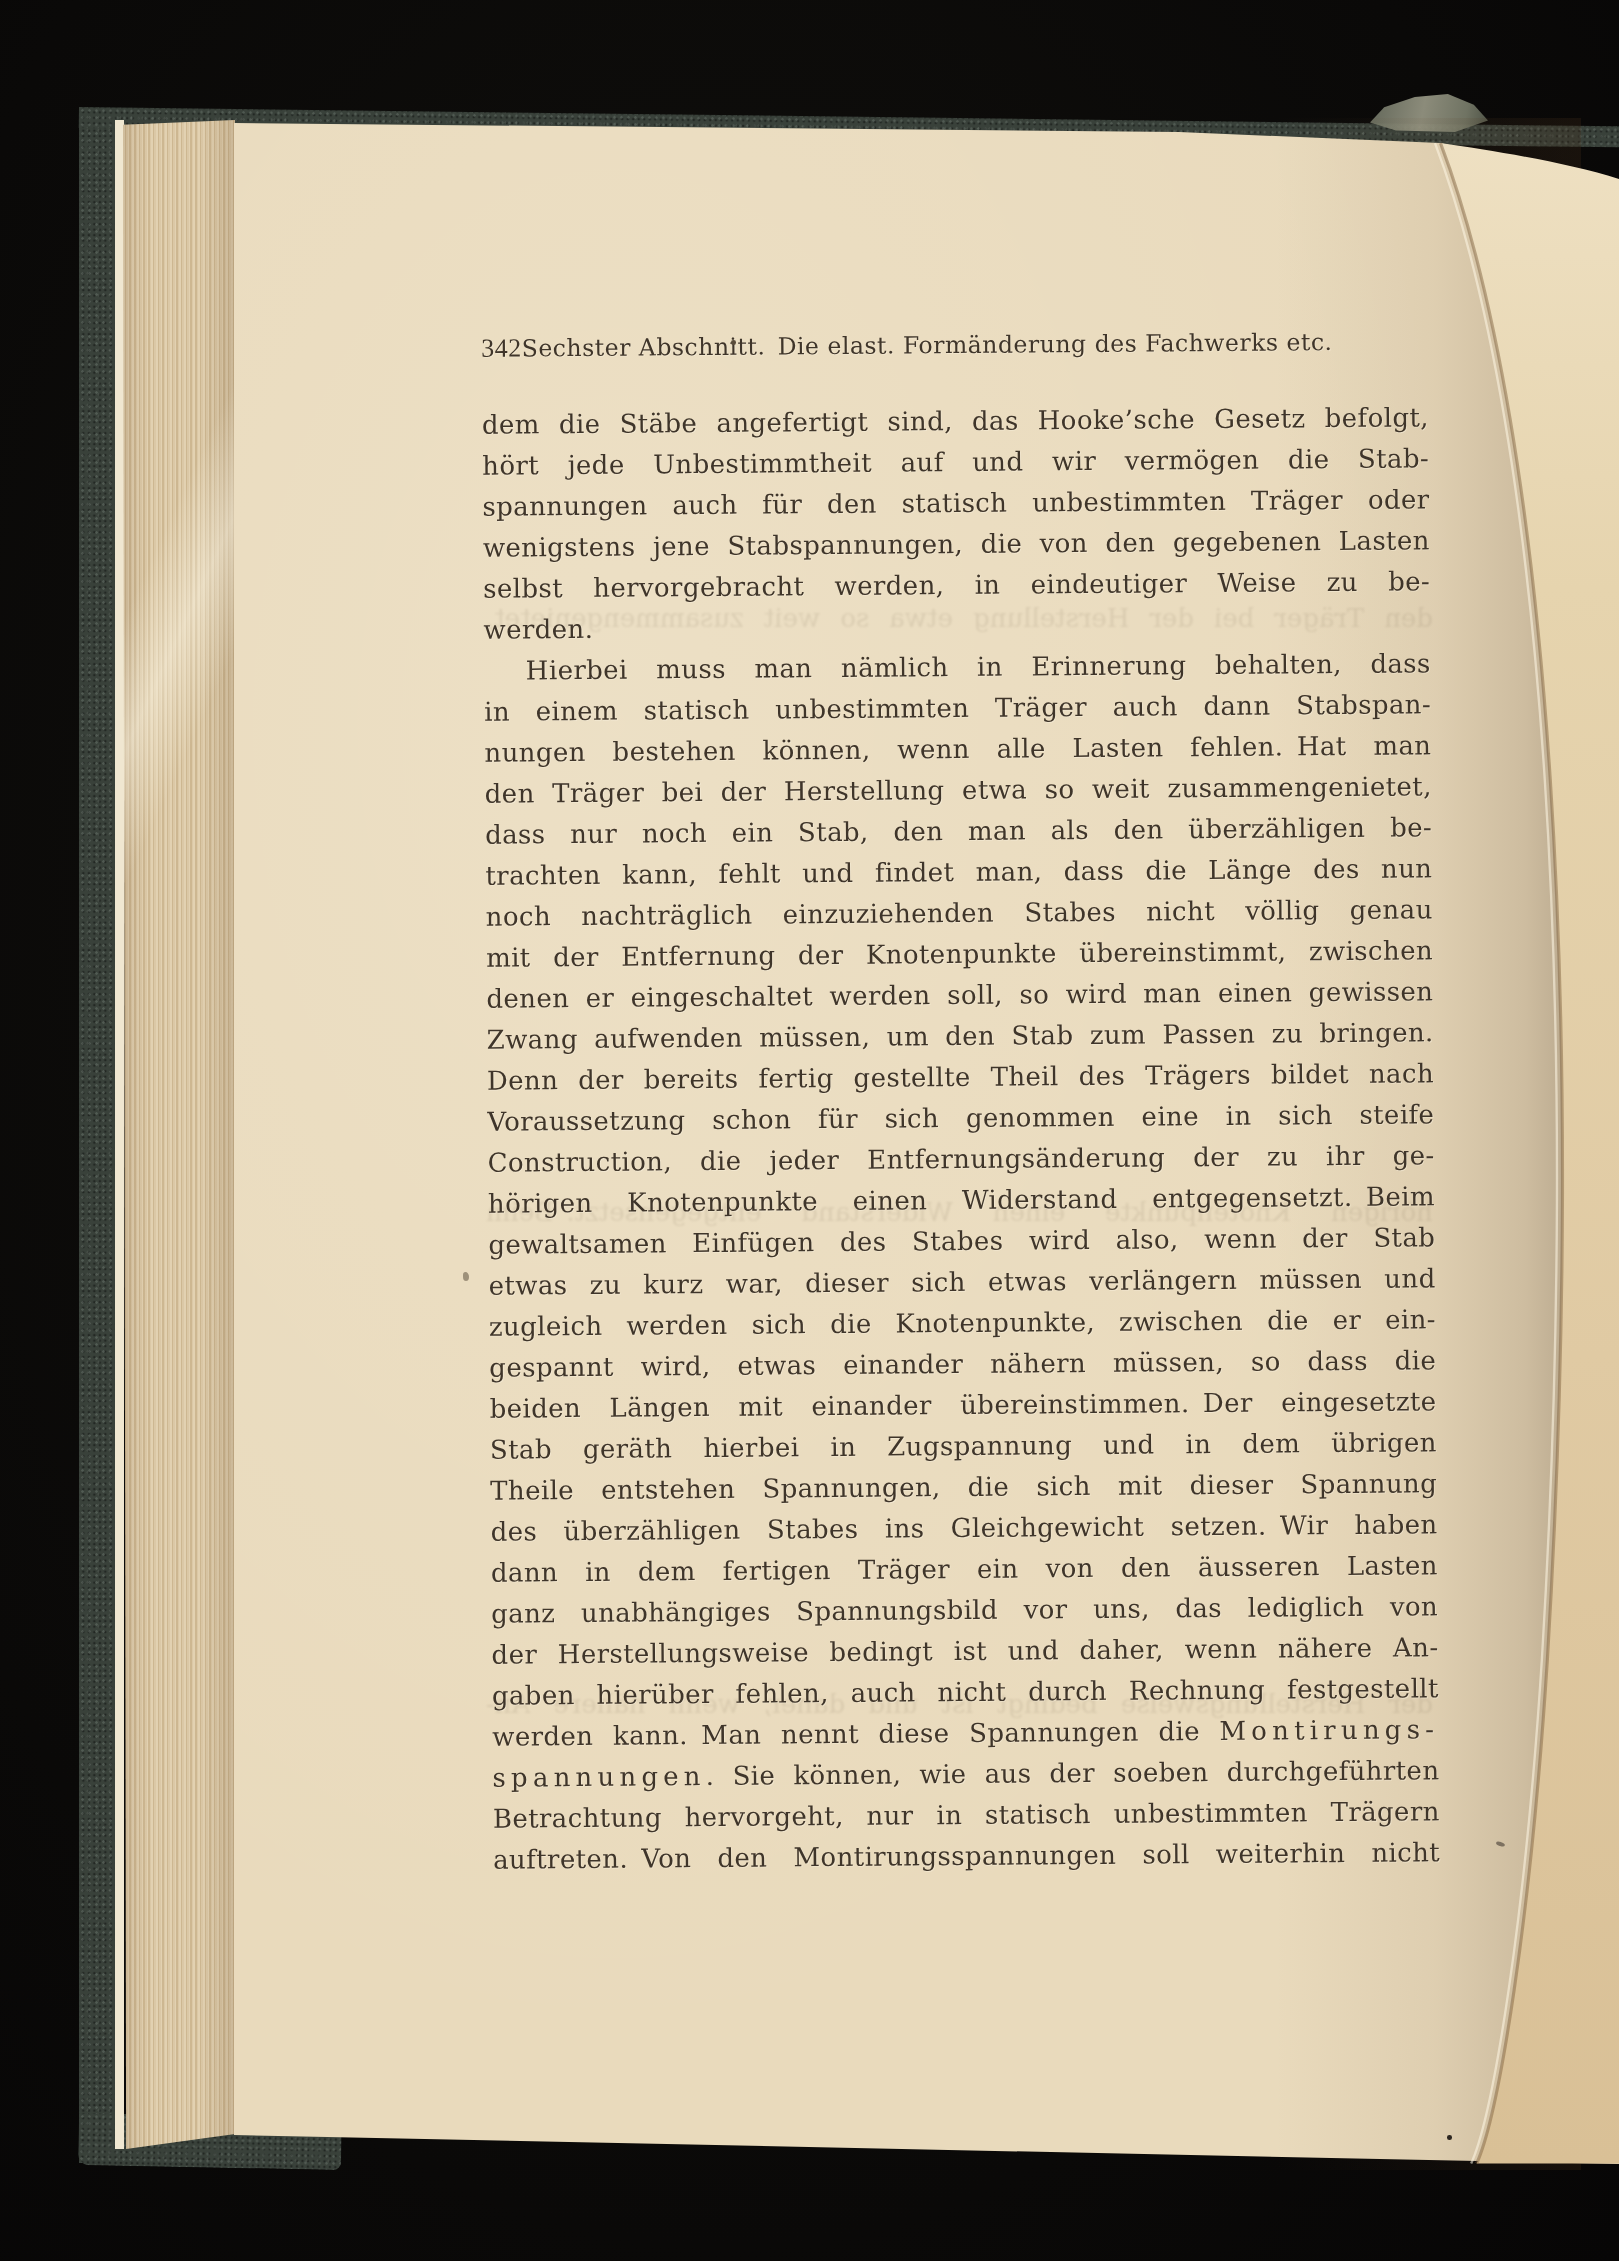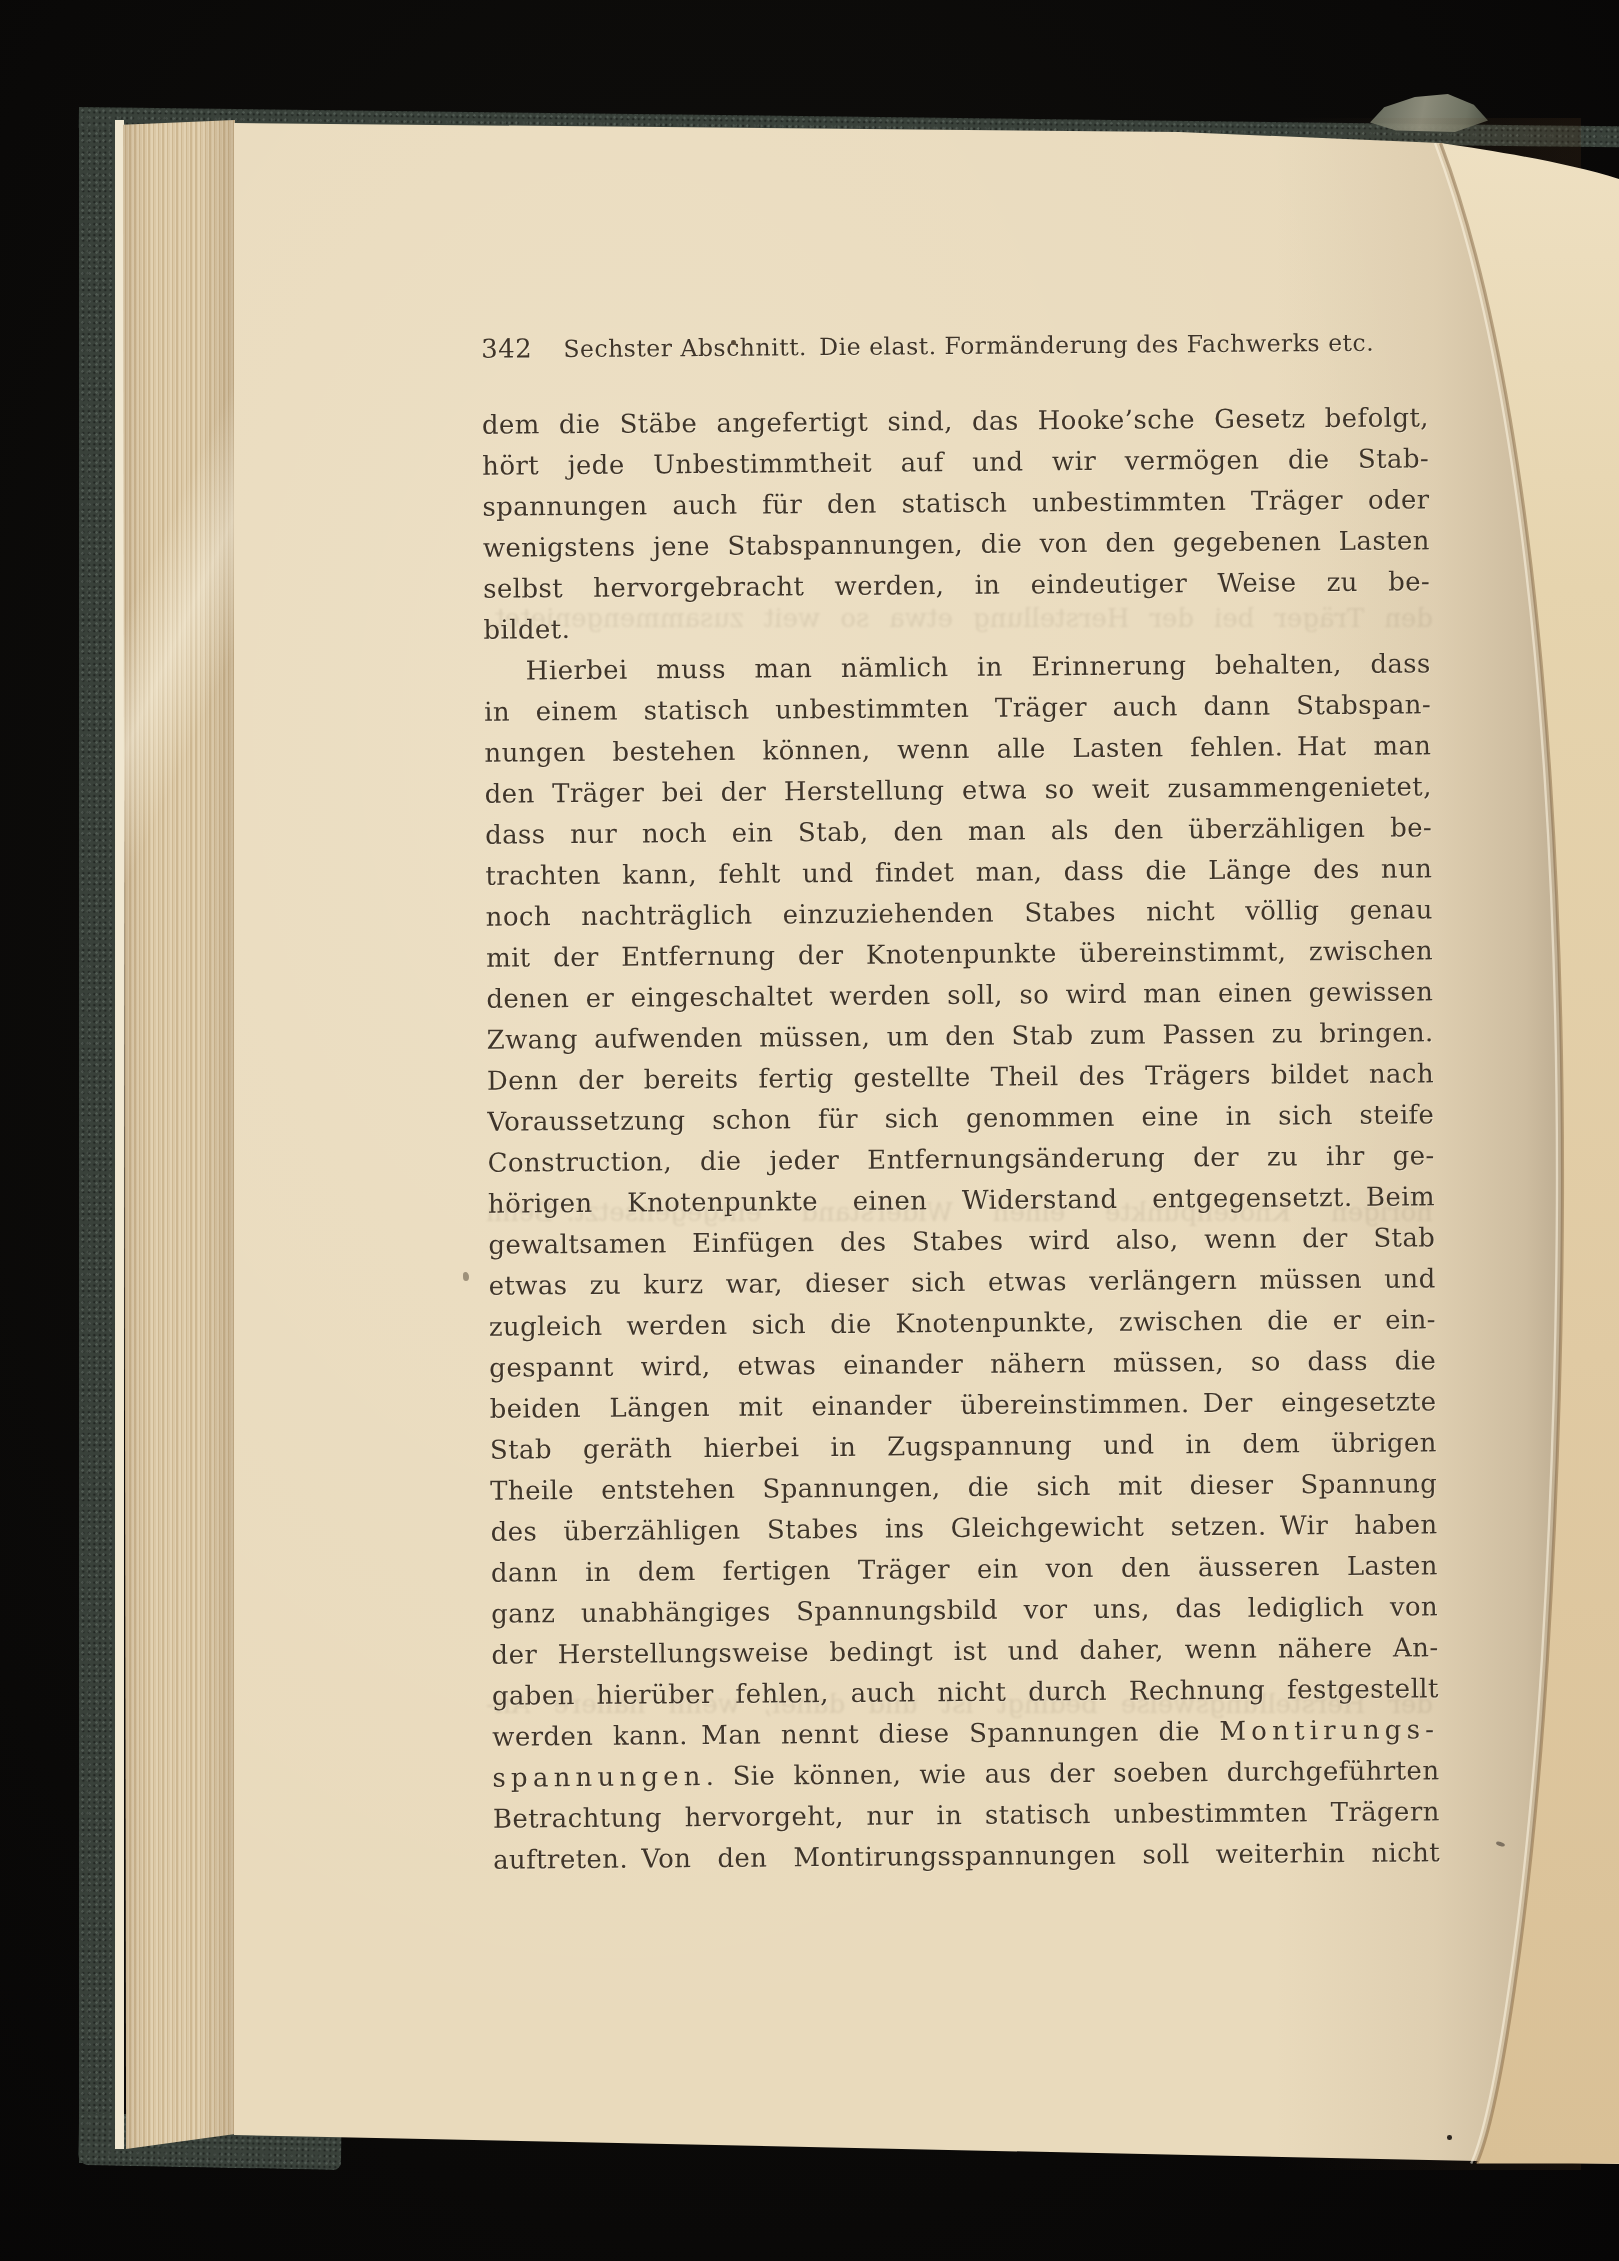--- a/index.html
+++ b/index.html
@@ -51,21 +51,21 @@
       rgba(80,54,30,0.18) 82%, rgba(62,42,24,0.30) 100%);}
 
   #gutter-svg{left:0;top:0;width:1620px;height:2261px;pointer-events:none;}
 
   
   #text-layer{left:486px;top:330px;width:947px;
     transform:rotate(-0.45deg);transform-origin:50% 40%;
     color:#3f352a;text-shadow:0.8px 0.8px 0 rgba(252,245,228,0.42);}
   #page-header{display:flex;align-items:baseline;height:36px;
     font-size:23.6px;letter-spacing:0.02em;white-space:nowrap;}
-  #page-number{font-size:26px;margin-right:31px;}
+  #page-number{font-size:26px;font-family:Liberation Serif, serif;}
   #body-text{margin-top:35px;font-size:26px;letter-spacing:0.015em;}
   .line{height:41px;line-height:41px;text-align:justify;text-align-last:justify;
     overflow:visible;white-space:normal;}
   .line.indent{padding-left:42px;}
   .line.para-end{text-align-last:left;}
   .sperr{letter-spacing:0.20em;}
 
   
   .ghost{position:absolute;left:486px;width:947px;height:41px;line-height:41px;
     font-size:26px;color:#6e5f48;opacity:0.13;filter:blur(1px);
@@ -118,21 +118,21 @@
   <div id="page-header">
     <span id="page-number">342</span>
     <span id="running-title">Sechster Abschnitt. Die elast. Formänderung des Fachwerks etc.</span>
   </div>
   <div id="body-text">
       <div class="line"><span>dem die Stäbe angefertigt sind, das Hooke’sche Gesetz befolgt,</span></div>
       <div class="line"><span>hört jede Unbestimmtheit auf und wir vermögen die Stab-</span></div>
       <div class="line"><span>spannungen auch für den statisch unbestimmten Träger oder</span></div>
       <div class="line"><span>wenigstens jene Stabspannungen, die von den gegebenen Lasten</span></div>
       <div class="line"><span>selbst hervorgebracht werden, in eindeutiger Weise zu be-</span></div>
-      <div class="line para-end"><span>bildet.</span></div>
+      <div class="line para-end"><span>werden.</span></div>
       <div class="line indent"><span>Hierbei muss man nämlich in Erinnerung behalten, dass</span></div>
       <div class="line"><span>in einem statisch unbestimmten Träger auch dann Stabspan-</span></div>
       <div class="line"><span>nungen bestehen können, wenn alle Lasten fehlen. Hat man</span></div>
       <div class="line"><span>den Träger bei der Herstellung etwa so weit zusammengenietet,</span></div>
       <div class="line"><span>dass nur noch ein Stab, den man als den überzähligen be-</span></div>
       <div class="line"><span>trachten kann, fehlt und findet man, dass die Länge des nun</span></div>
       <div class="line"><span>noch nachträglich einzuziehenden Stabes nicht völlig genau</span></div>
       <div class="line"><span>mit der Entfernung der Knotenpunkte übereinstimmt, zwischen</span></div>
       <div class="line"><span>denen er eingeschaltet werden soll, so wird man einen gewissen</span></div>
       <div class="line"><span>Zwang aufwenden müssen, um den Stab zum Passen zu bringen.</span></div>

